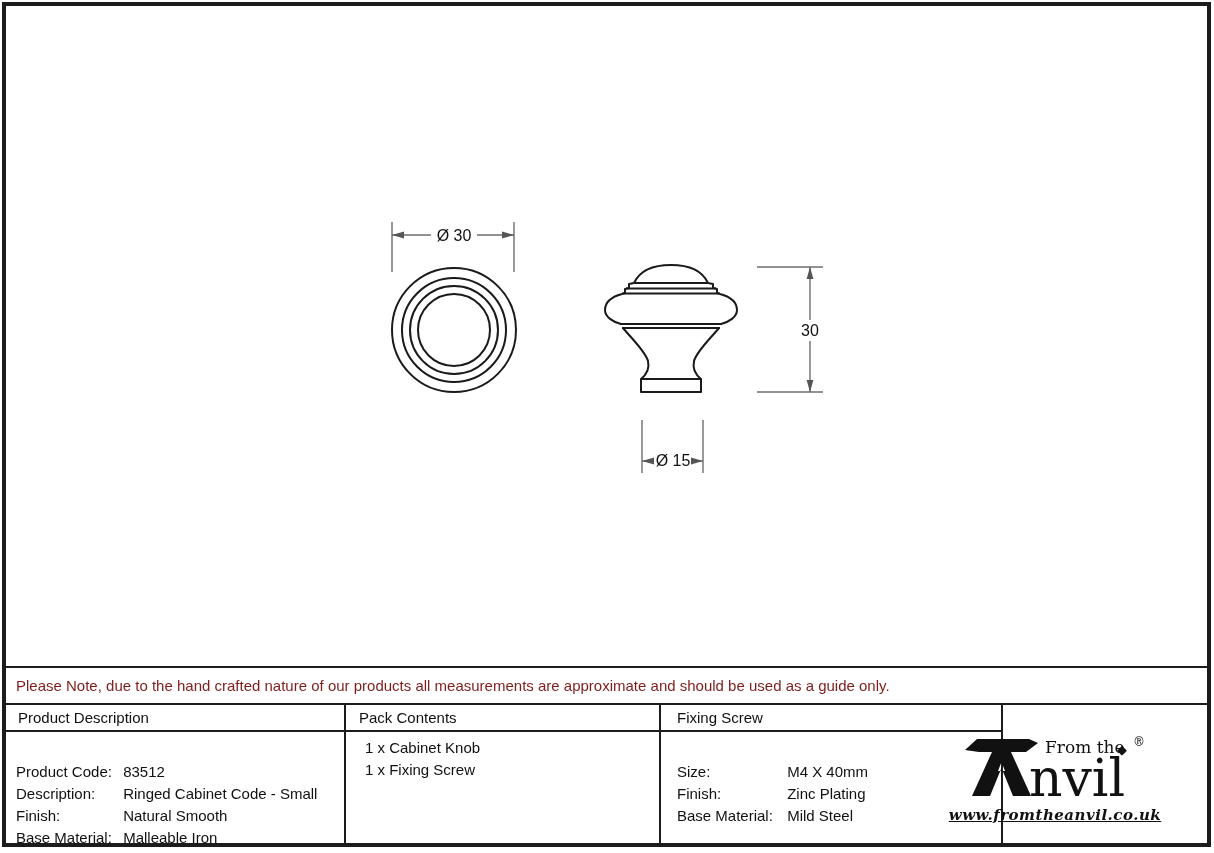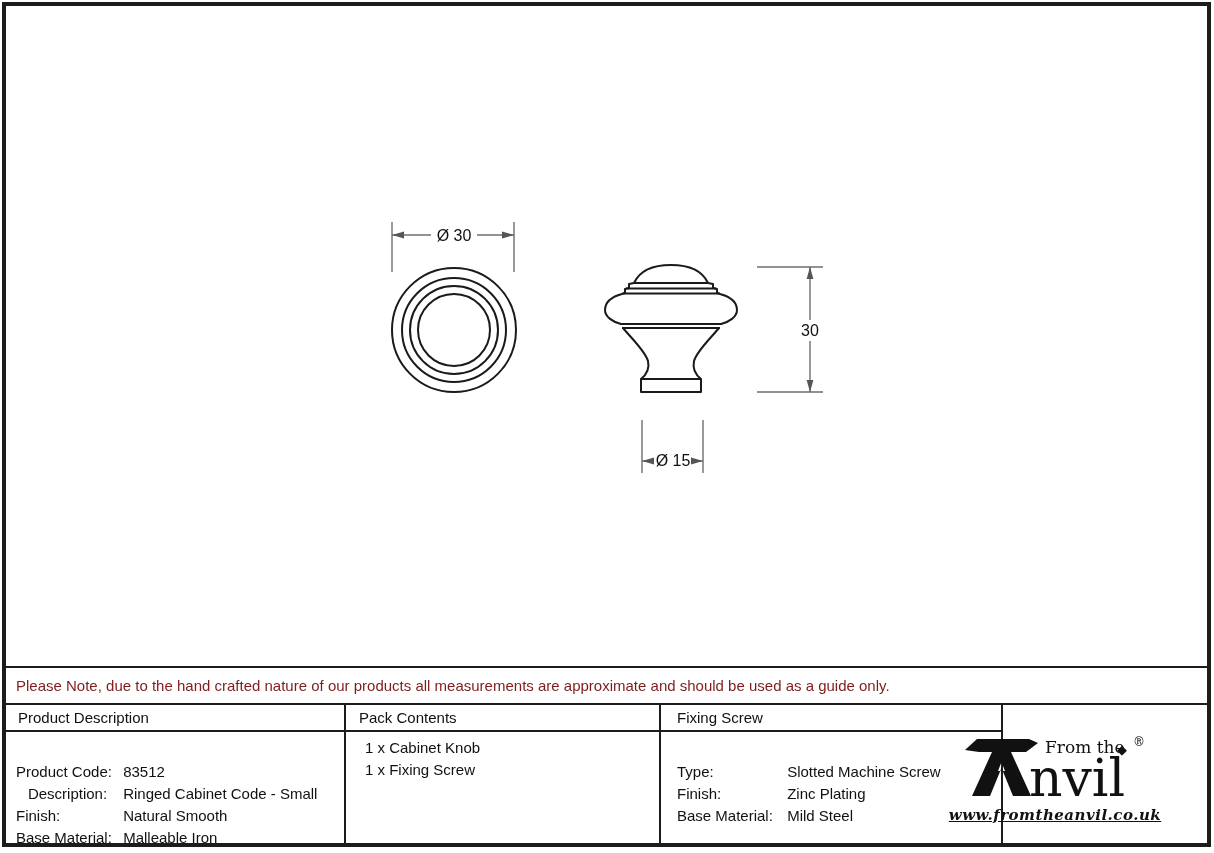--- a/index.html
+++ b/index.html
@@ -125,42 +125,42 @@
   <div class="th" style="left:18px;">Product Description</div>
   <div class="th" style="left:359px;">Pack Contents</div>
   <div class="th" style="left:677px;">Fixing Screw</div>
 
   <div class="cell-rows" style="left:16px;">
     <div class="trow">
       <span class="lbl" style="width:103px;">Product Code:</span>
       <span>83512</span>
     </div>
     <div class="trow">
-      <span class="lbl" style="width:103px;text-align:center;">Description:</span>
+      <span class="lbl" style="width:103px;">Description:</span>
       <span>Ringed Cabinet Code - Small</span>
     </div>
     <div class="trow">
       <span class="lbl" style="width:103px;">Finish:</span>
       <span>Natural Smooth</span>
     </div>
     <div class="trow">
       <span class="lbl" style="width:103px;">Base Material:</span>
       <span>Malleable Iron</span>
     </div>
   </div>
 
   <div class="cell-rows" style="left:365px;">
     <div class="trow">1 x Cabinet Knob</div>
     <div class="trow">1 x Fixing Screw</div>
   </div>
 
   <div class="cell-rows" style="left:677px;">
     <div class="trow">
-      <span class="lbl" style="width:106px;">Type:</span>
-      <span>Slotted Machine Screw</span>
+      <span class="lbl" style="width:106px;">Size:</span>
+      <span>M4 X 40mm</span>
     </div>
     <div class="trow">
       <span class="lbl" style="width:106px;">Finish:</span>
       <span>Zinc Plating</span>
     </div>
     <div class="trow">
       <span class="lbl" style="width:106px;">Base Material:</span>
       <span>Mild Steel</span>
     </div>
   </div>

